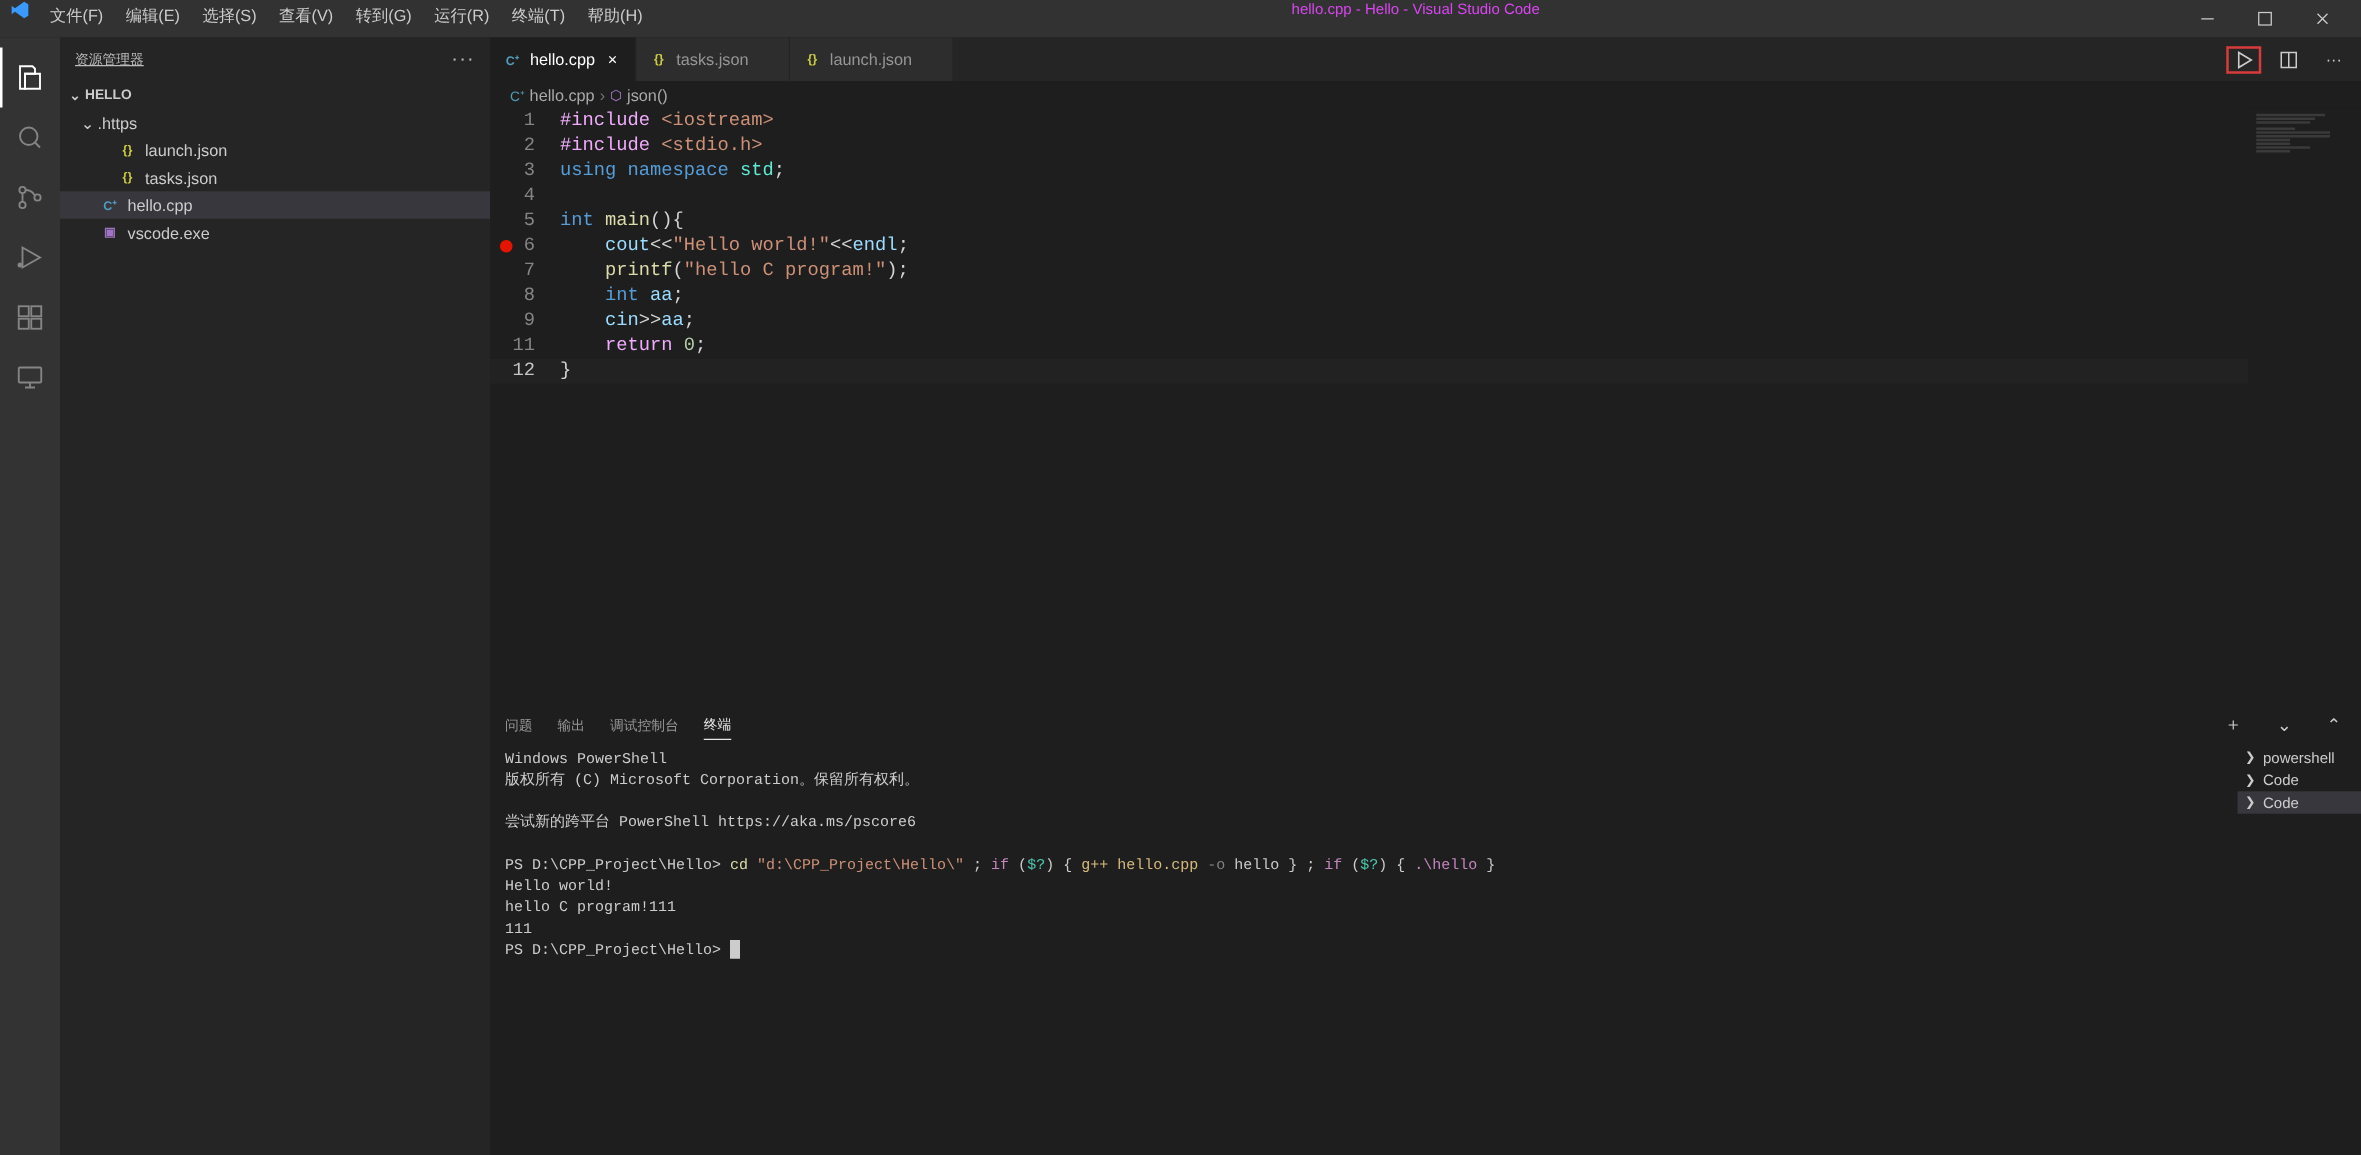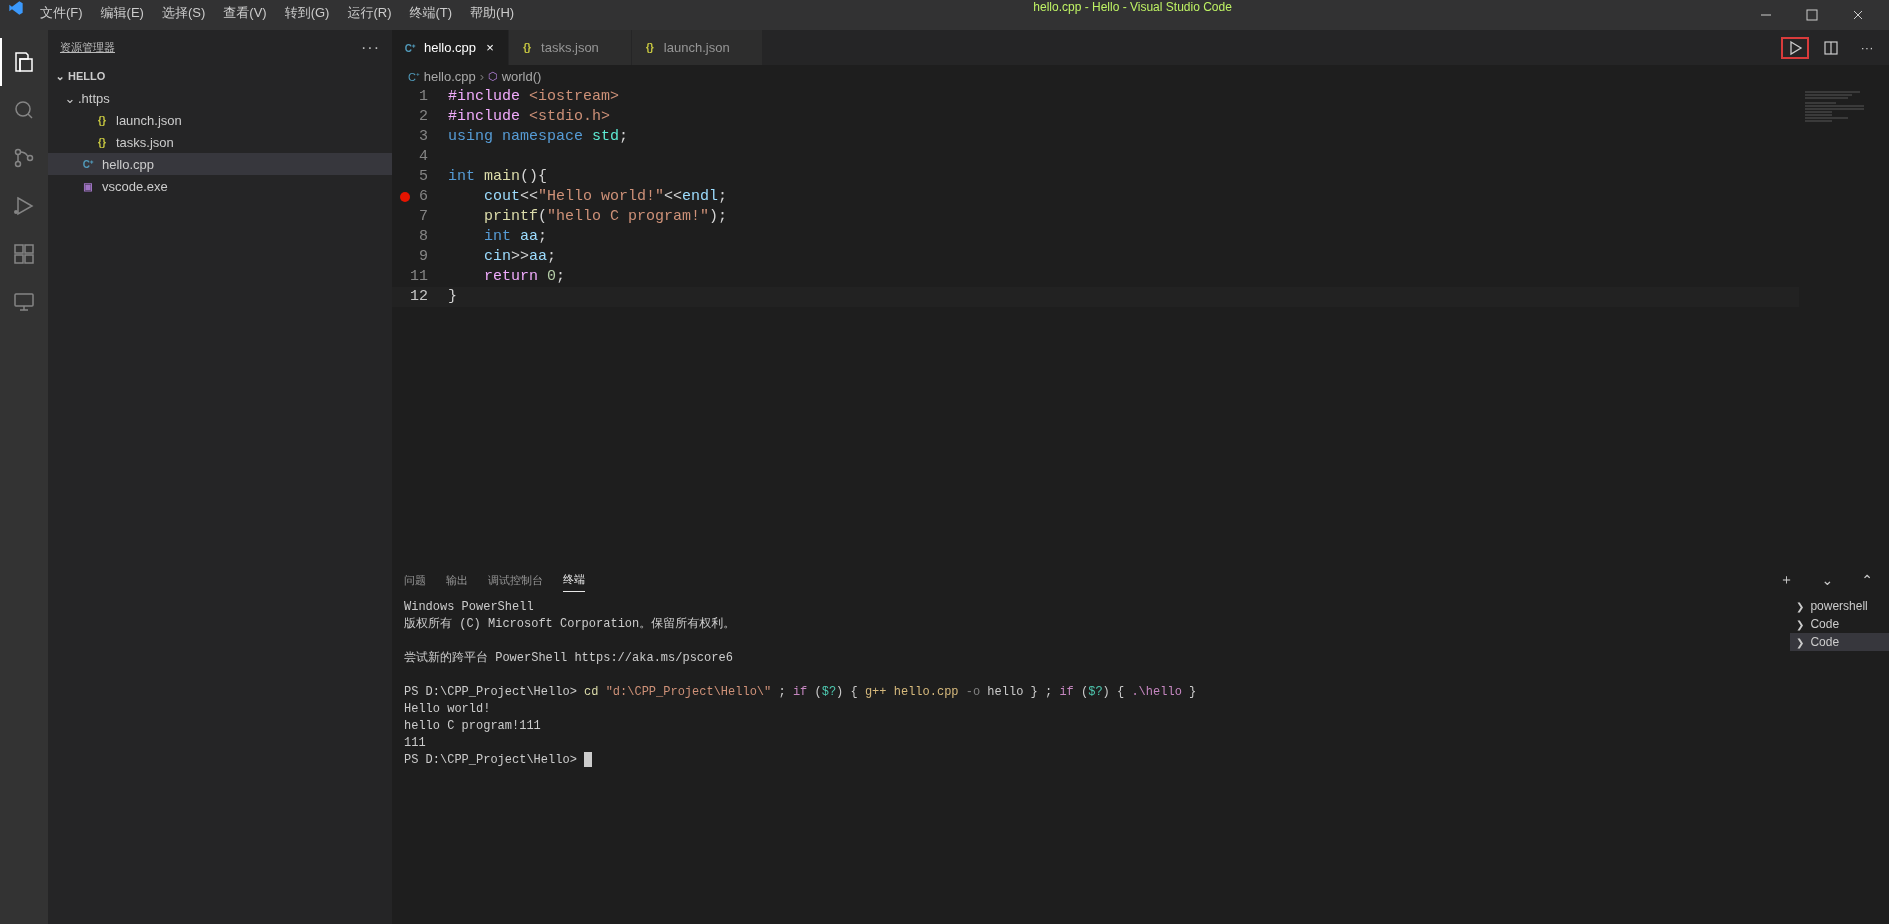--- a/index.html
+++ b/index.html
@@ -21,21 +21,21 @@
 }
 .titlebar .logo {
   width: 16px; height: 16px; margin-right: 8px;
   display: inline-flex; align-items: center; justify-content: center;
 }
 .titlebar .menu { display: flex; gap: 2px; }
 .titlebar .menu-item {
   padding: 4px 8px; cursor: pointer; border-radius: 4px;
 }
 .titlebar .title {
-  flex: 1; text-align: center; color: #bef264;
+  flex: 1; text-align: center; color: #d946ef;
   font-size: 12px;
 }
 .titlebar .winctrls { display: flex; gap: 0; }
 .titlebar .winctrl {
   width: 46px; height: 30px;
   display: inline-flex; align-items: center; justify-content: center;
   cursor: pointer; color: #cccccc;
 }
 
 .workbench { flex: 1; display: flex; min-height: 0; }
@@ -382,21 +382,21 @@
         </span>
         <span class="action-btn">···</span>
       </div>
     </div>
 
     <div class="breadcrumb">
       <span class="bc-icon icon-cpp">C⁺</span>
       <span>hello.cpp</span>
       <span class="sep">›</span>
       <span class="bc-icon" style="color:#b180d7">⬡</span>
-      <span>world()</span>
+      <span>json()</span>
     </div>
 
     <div class="editor-wrap">
       <div class="editor">
         <div class="line">
             <span class="gutter">1</span>
             <span class="code"><span class="tok-pp">#include</span> <span class="tok-inc">&lt;iostream&gt;</span></span>
           </div>
         <div class="line">
             <span class="gutter">2</span>

